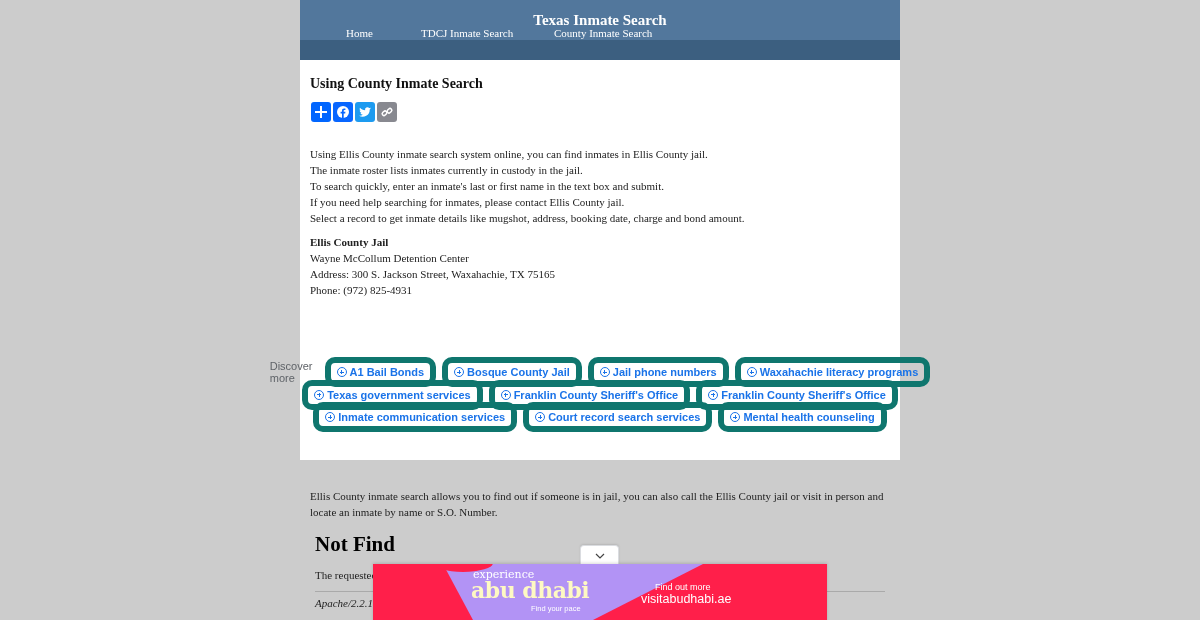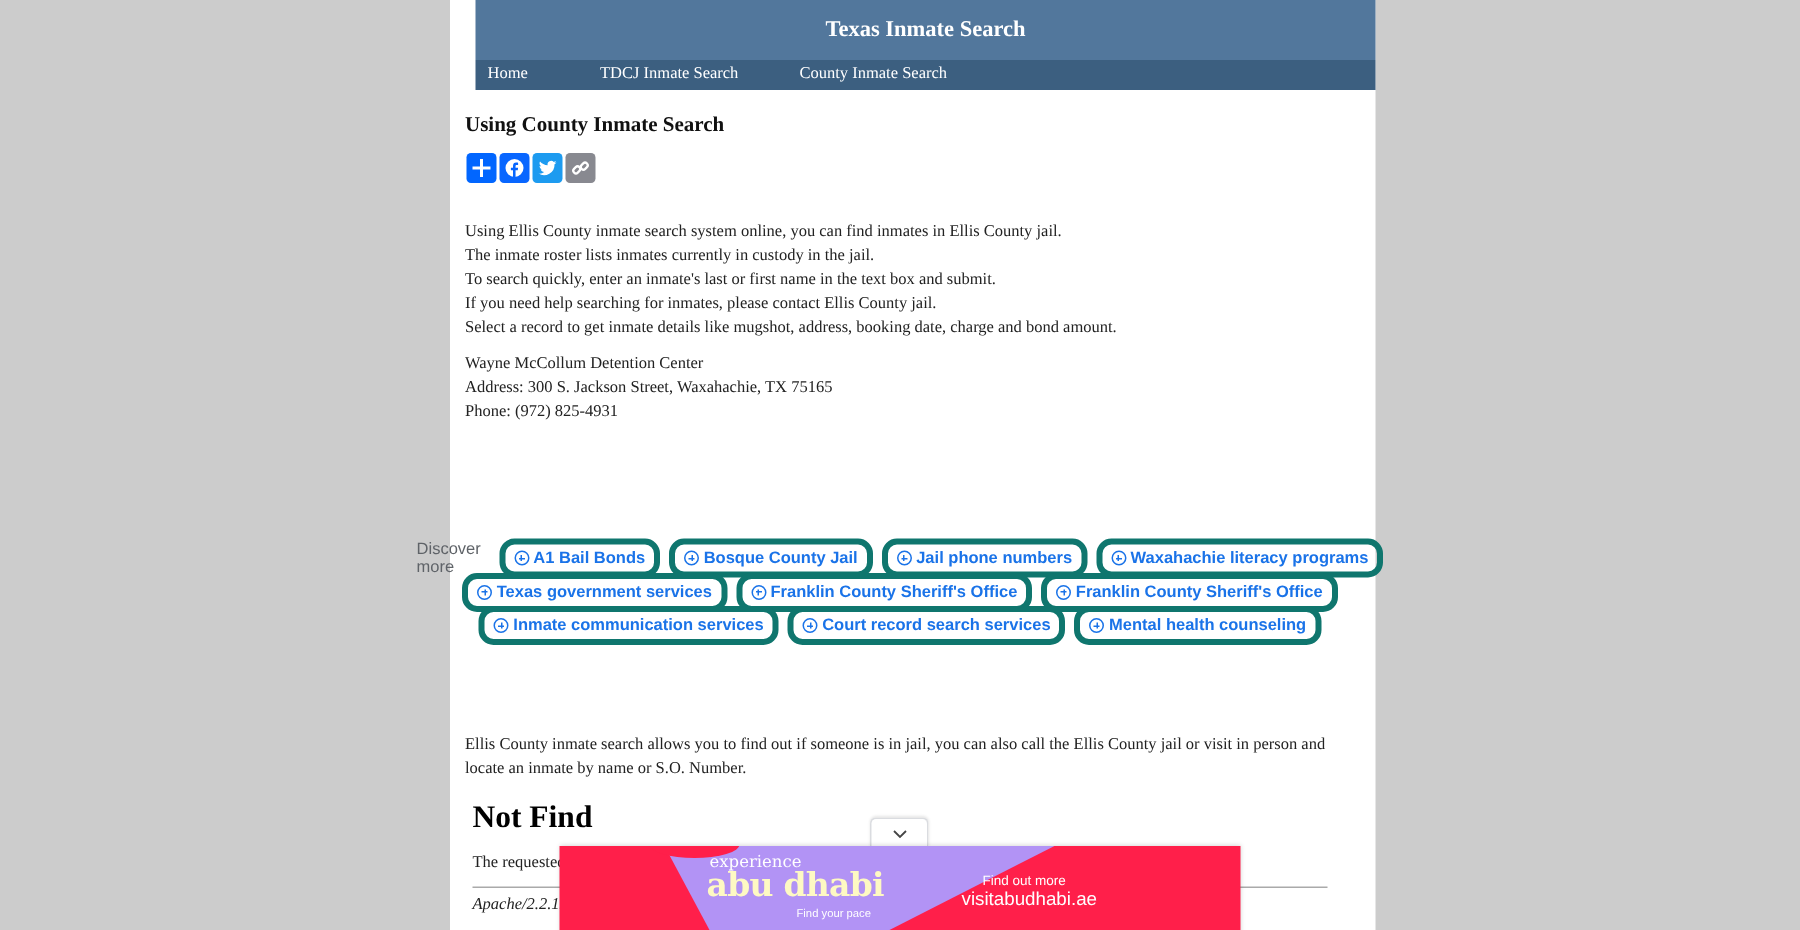--- a/index.html
+++ b/index.html
@@ -3,52 +3,51 @@
 <meta charset="utf-8">
 <style>
   html, body { margin:0; padding:0; }
   body {
     width:1200px; height:620px; overflow:hidden;
     background:#cccccc;
     font-family:"Liberation Serif", "DejaVu Serif", serif;
     position:relative;
   }
   .page {
-    position:absolute; left:300px; top:0; width:600px; height:620px;
+    position:absolute; left:300px; top:0; width:600px; height:460px;
     background:#ffffff;
-    padding-left:17px;
   }
   .site-header {
     height:40px; background:#52779c; color:#ffffff;
     display:flex; align-items:center; justify-content:center;
     font-weight:bold; font-size:15px;
   }
   .site-nav {
     height:20px; background:#3c5f80; display:flex; align-items:center;
     font-size:11px;
   }
-  .site-nav a { color:#ffffff; text-decoration:none; position:absolute; top:43px; }
+  .site-nav a { color:#ffffff; text-decoration:none; position:absolute; top:27px;margin-left:21px; }
   h1.page-title {
     font-size:14px; font-weight:bold; margin:0; position:absolute; left:10px; top:76px; color:#111;
   }
   .share { position:absolute; left:11px; top:102px; display:flex; gap:2px; }
   .share span {
     width:20px; height:20px; border-radius:3px; display:flex; align-items:center; justify-content:center;
   }
   .share svg { width:14px; height:14px; }
   .intro { position:absolute; left:10px; top:146px; font-size:11px; line-height:16px; color:#222; }
   .jail { position:absolute; left:10px; top:234px; font-size:11px; line-height:16px; color:#222; }
   .jail .name { font-weight:bold; }
   .discover {
     position:absolute; left:0; top:361px; width:600px; font-family:"Liberation Sans", sans-serif; font-size:11px;
   }
   .discover-row { display:flex; justify-content:center; align-items:center; gap:6px; height:22.5px; }
   .discover-label { color:#5f6368; margin-right:6px; }
   .chip {
-    border:4px solid #0f766e; border-radius:10px; padding:1px 6px; color:#1a73e8; font-weight:bold;
+    border:6px solid #0f766e; border-radius:10px; padding:1px 6px; color:#1a73e8; font-weight:bold;
     display:flex; align-items:center; gap:3px; white-space:nowrap; height:16px; line-height:16px;
     box-sizing:content-box;
   }
   .chip .plus {
     width:8px; height:8px; border:1px solid #1a73e8; border-radius:50%; position:relative; display:inline-block;
   }
   .chip .plus::before { content:""; position:absolute; left:2px; top:3.5px; width:4px; height:1px; background:#1a73e8; }
   .chip .plus::after { content:""; position:absolute; left:3.5px; top:2px; width:1px; height:4px; background:#1a73e8; }
   .para2 { position:absolute; left:10px; top:488px; width:580px; font-size:11px; line-height:16px; color:#222; }
   .nf-title { position:absolute; left:15px; top:532px; font-size:21px; font-weight:bold; color:#000; }
@@ -121,20 +120,21 @@
 
   <div class="intro">
     <div>Using Ellis County inmate search system online, you can find inmates in Ellis County jail.</div>
     <div>The inmate roster lists inmates currently in custody in the jail.</div>
     <div>To search quickly, enter an inmate's last or first name in the text box and submit.</div>
     <div>If you need help searching for inmates, please contact Ellis County jail.</div>
     <div>Select a record to get inmate details like mugshot, address, booking date, charge and bond amount.</div>
   </div>
 
   <div class="jail">
+    <div class="name">Ellis County Jail</div>
     <div>Wayne McCollum Detention Center</div>
     <div>Address: 300 S. Jackson Street, Waxahachie, TX 75165</div>
     <div>Phone: (972) 825-4931</div>
   </div>
 
   <div class="discover">
     <div class="discover-row">
       <span class="discover-label">Discover more</span>
       <span class="chip">
           <i class="plus"></i>

